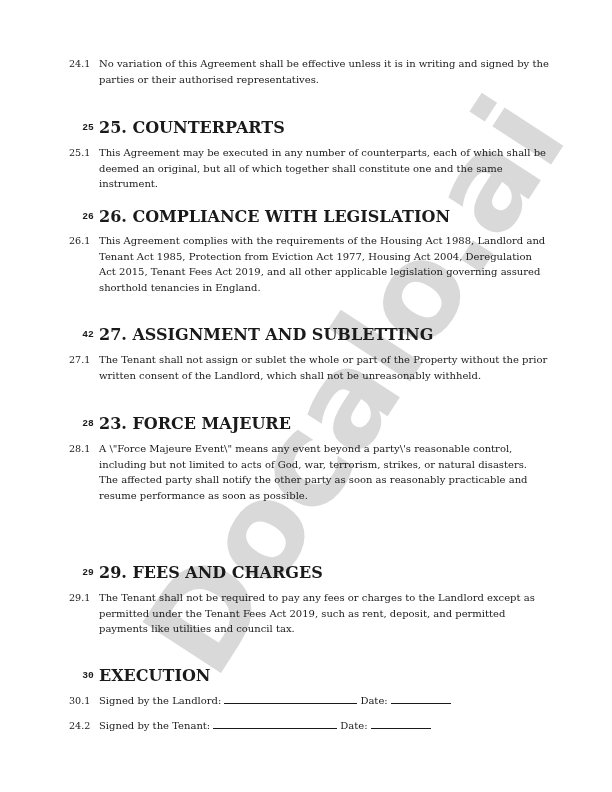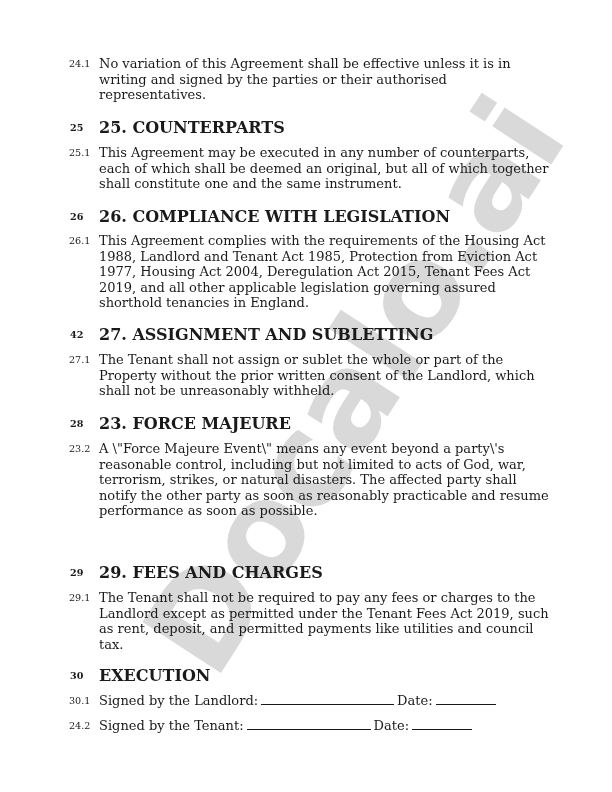--- a/index.html
+++ b/index.html
@@ -51,30 +51,31 @@
       width: 612px;
     }
     .num {
       position: absolute;
       left: 69px;
       width: 30px;
       font-size: 9.6px;
       line-height: 15.5px;
     }
     .num.heading-num {
-      left: 70px;
+      left: 78px;
       font-weight: bold;
-      text-align: left;
+      text-align: center;
       width: 20px;
+      font-family: Liberation Mono, monospace;
     }
     .text {
       position: absolute;
       left: 99px;
       width: 450px;
-      font-size: 13px;
+      font-size: 10px;
       line-height: 15.5px;
     }
     .heading {
       font-weight: bold;
       font-size: 16px;
     }
     .sigline {
       display: inline-block;
       border-bottom: 1px solid #1a1a1a;
       height: 10px;
@@ -125,21 +126,21 @@
       <span class="num">27.1</span>
       <span class="text">The Tenant shall not assign or sublet the whole or part of the Property without the prior written consent of the Landlord, which shall not be unreasonably withheld.</span>
     </div>
 
     <div class="row" style="top:416px;">
       <span class="num heading-num">28</span>
       <span class="text heading">23. FORCE MAJEURE</span>
     </div>
 
     <div class="row" style="top:441px;">
-      <span class="num">23.2</span>
+      <span class="num">28.1</span>
       <span class="text">
         <span style="display:block;">A \"Force Majeure Event\" means any event beyond a party\'s reasonable control, including but not limited to acts of God, war, terrorism, strikes, or natural disasters. The affected party shall notify the other party as soon as reasonably practicable and resume performance as soon as possible.</span>
       </span>
     </div>
 
     <div class="row" style="top:565px;">
       <span class="num heading-num">29</span>
       <span class="text heading">29. FEES AND CHARGES</span>
     </div>
 

